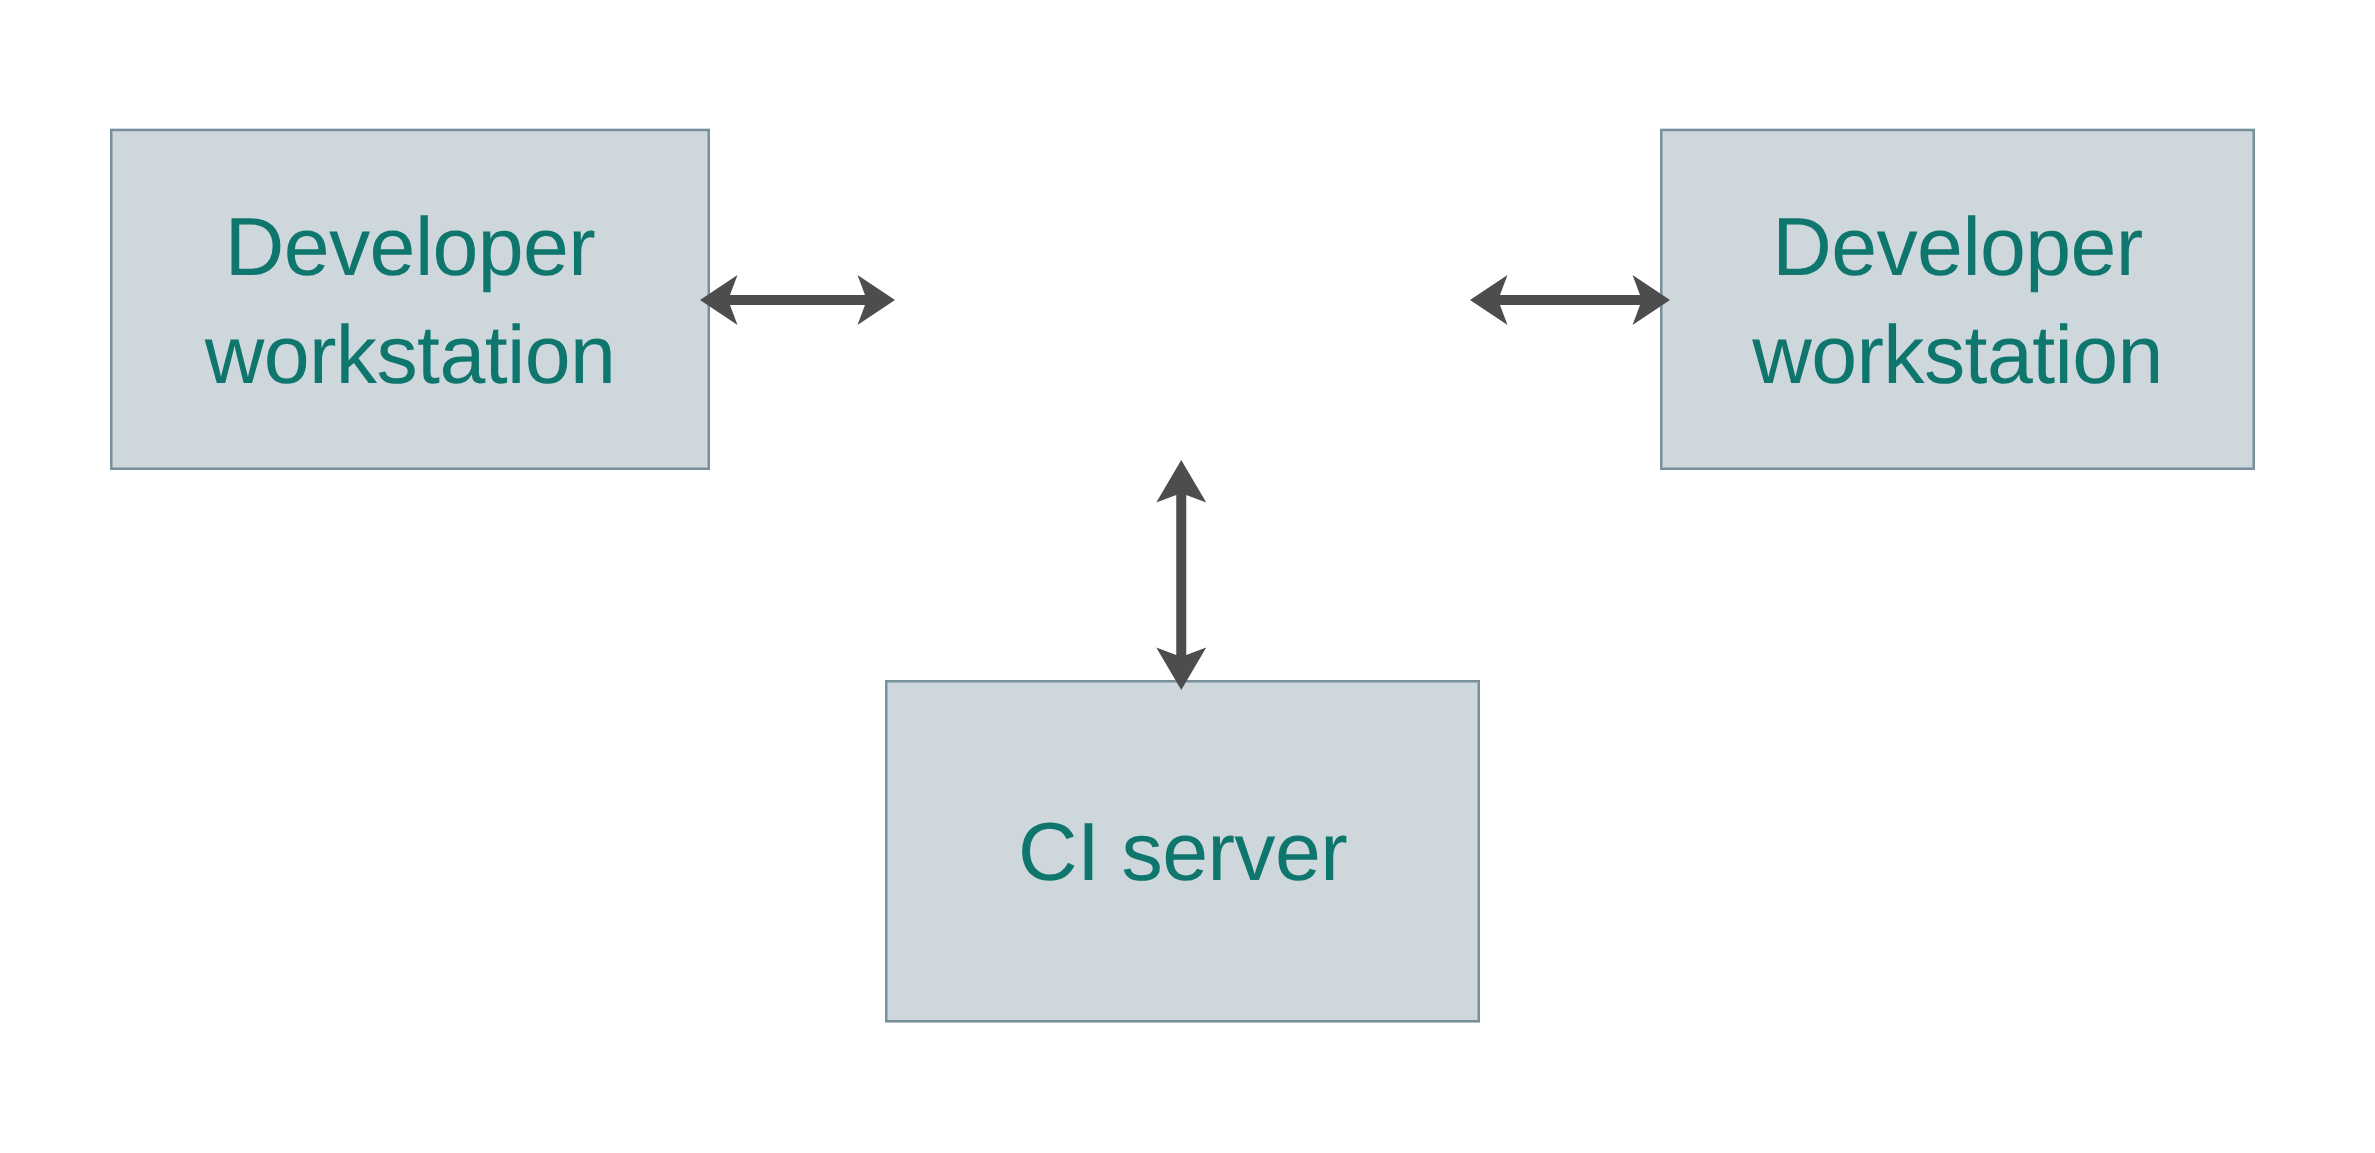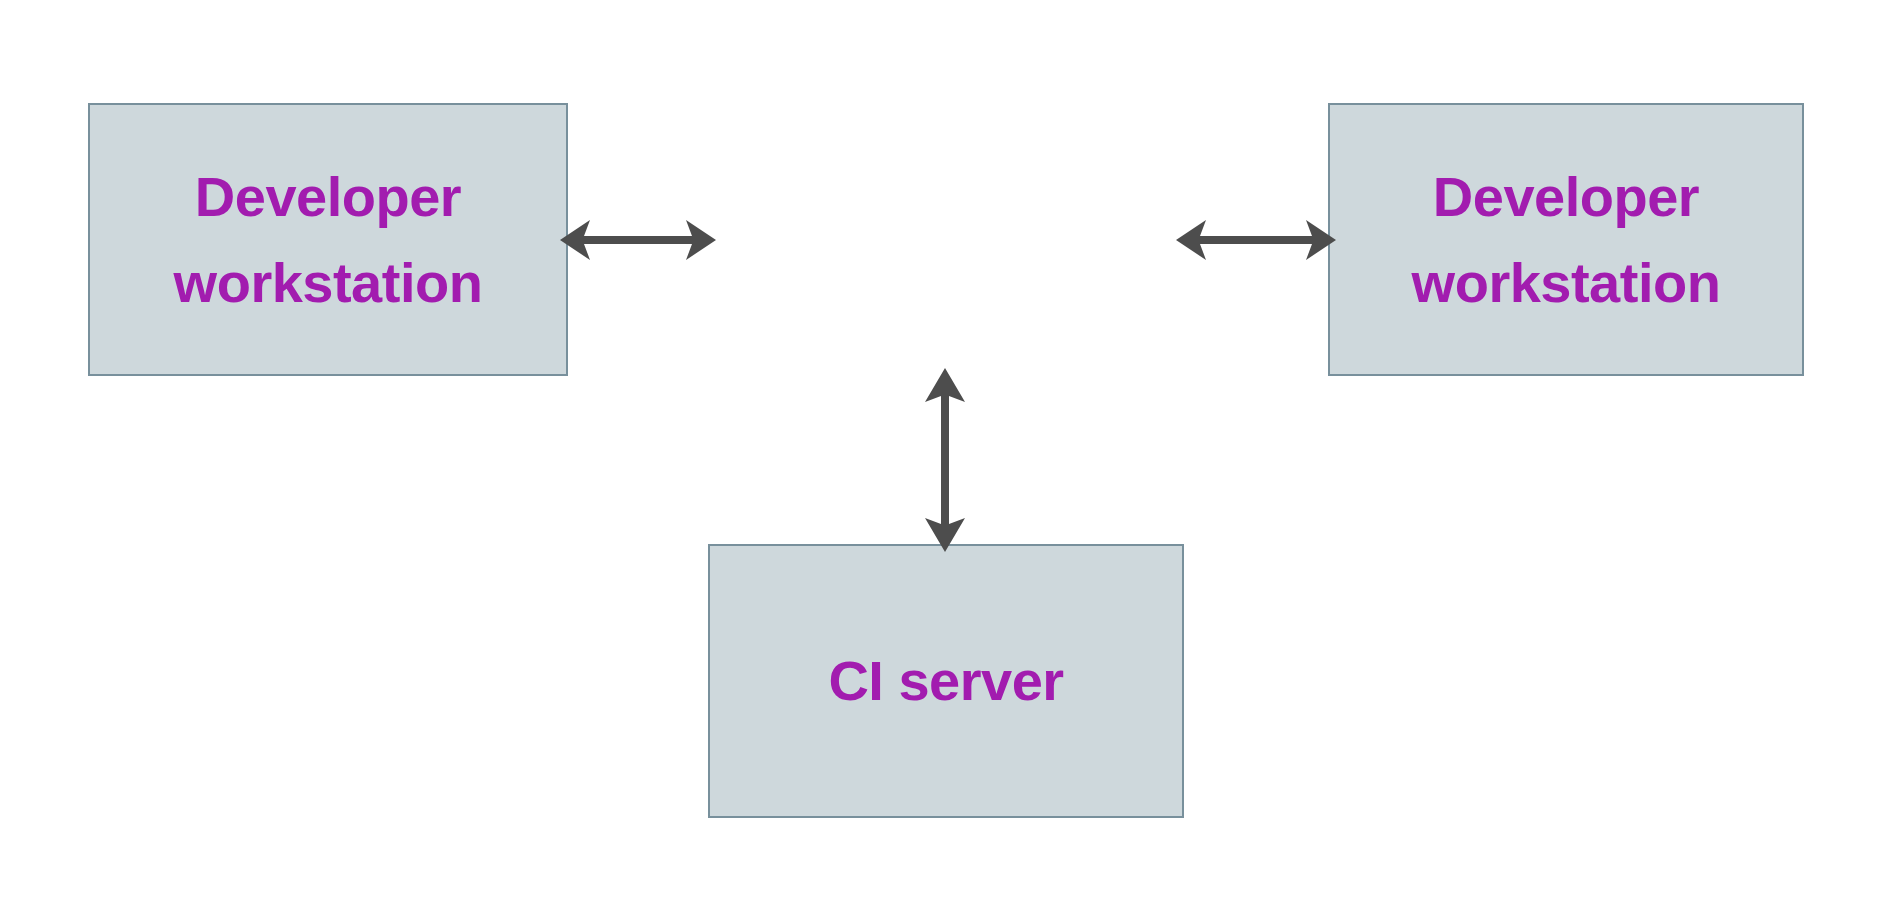--- a/index.html
+++ b/index.html
@@ -23,24 +23,24 @@
     box-sizing: border-box;
     background: #ced8dc;
     border: 2px solid #78909c;
     display: flex;
     align-items: center;
     justify-content: center;
     text-align: center;
   }
   .node-label {
     font-family: "Liberation Sans", "DejaVu Sans", sans-serif;
-    font-size: 56px;
+    font-size: 66px;
     line-height: 86px;
-    font-weight: 700;
-    color: #a21caf;
+    font-weight: 400;
+    color: #0f766e;
     letter-spacing: -0.5px;
     white-space: pre-line;
     padding: 0 10px;
   }
   
   #node-dev-left   { left: 88px;   top: 103px; width: 480px; height: 273px; }
   #node-cache      { left: 708px;  top: 103px; width: 476px; height: 273px; }
   #node-dev-right  { left: 1328px; top: 103px; width: 476px; height: 273px; }
   #node-ci         { left: 708px;  top: 544px; width: 476px; height: 274px; }
 

